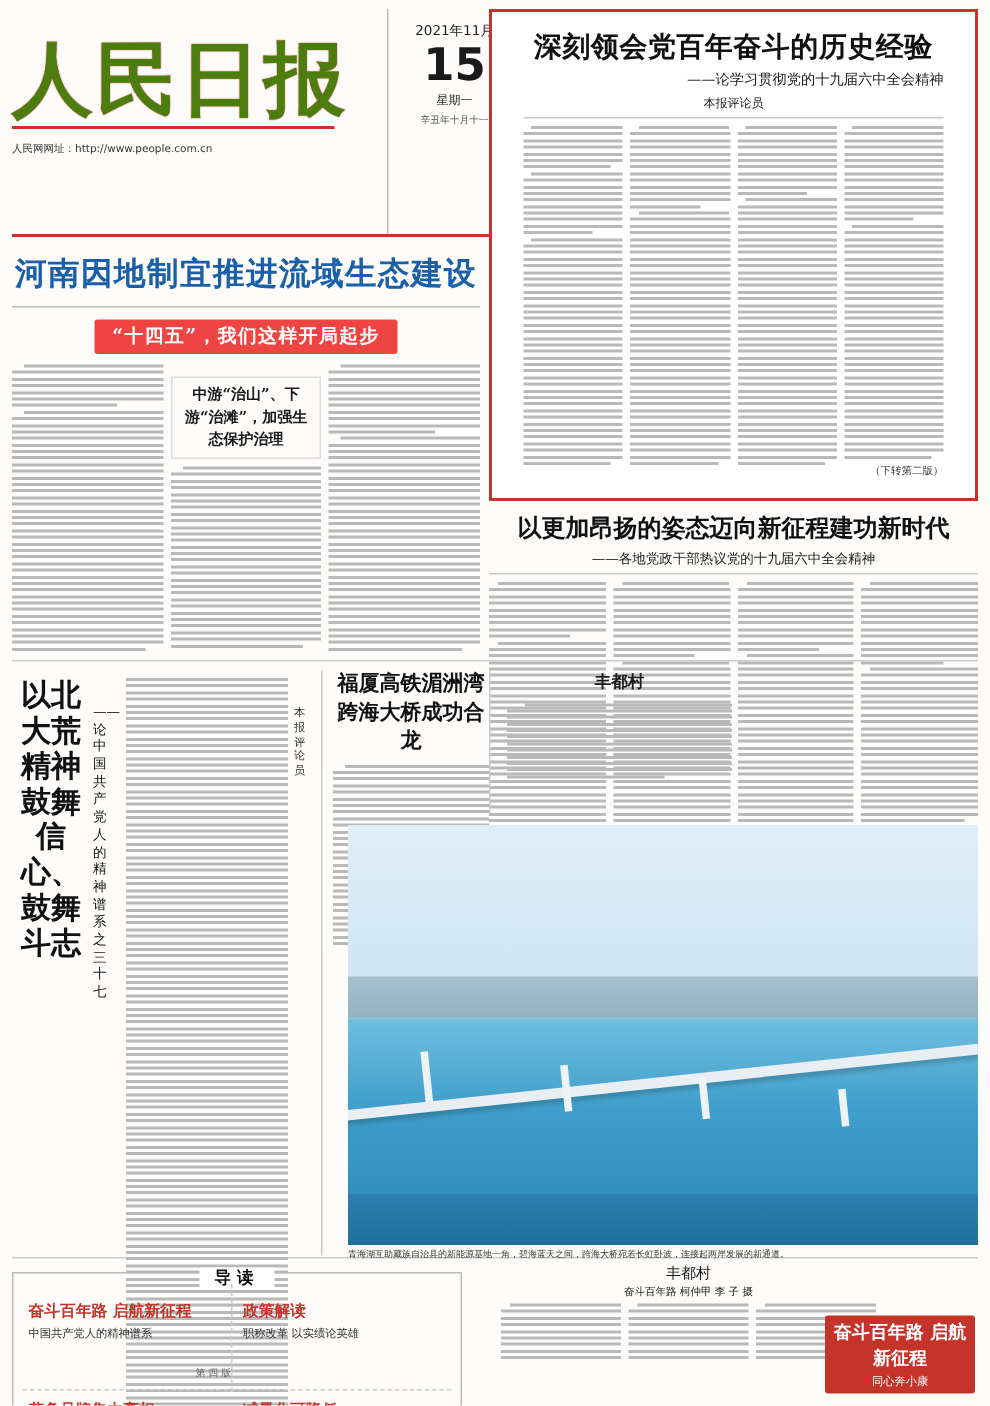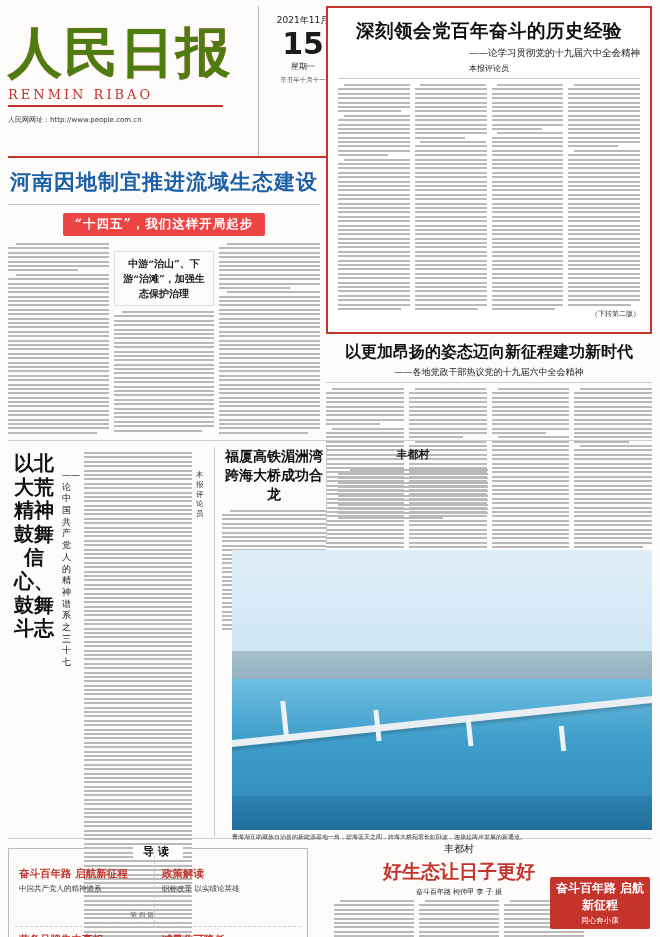--- a/index.html
+++ b/index.html
@@ -28,21 +28,21 @@
   .mh-date .d1{font-size:9px;color:#222;}
   .mh-date .dd{font-size:30px;font-weight:bold;line-height:1;margin:2px 0 2px;}
   .mh-date .d2{font-size:8px;color:#222;}
   .mh-date .d3{font-size:6.5px;color:#555;margin-top:4px;line-height:1.5;}
   .mh-info{flex:1;padding:10px 6px 0 8px;font-size:7px;color:#222;line-height:1.7;text-align:center;}
   .mh-info .big{font-size:8.5px;}
 
   
   .redbox{
     position:absolute;right:8px;top:6px;width:326px;height:328px;
-    border:2px solid #c4342b;box-sizing:border-box;padding:6px 10px;background:#fff;
+    border:2px solid #c4342b;box-sizing:border-box;padding:6px 21px;background:#fff;
   }
   .redbox h1{
     margin:4px 0 2px;text-align:center;font-size:18.5px;font-weight:bold;
     font-family:"DejaVu Serif","Liberation Serif",serif;letter-spacing:0.5px;color:#111;
   }
   .redbox .sub{text-align:right;font-size:9.5px;margin:4px 0 3px;font-family:"DejaVu Serif",serif;}
   .redbox .byline{text-align:center;font-size:8px;margin-bottom:4px;font-family:"DejaVu Serif",serif;}
   .redbox .hr{border-top:1px solid #c9c9c9;margin:3px 0 5px;}
 
   
@@ -143,21 +143,20 @@
   .cont{font-size:7px;text-align:right;color:#333;margin-top:3px;}
 </style>
 </head>
 <body>
 
 <div class="page">
 
   <div class="masthead">
     <div class="mh-logo">
       <div class="mh-title">人民日报</div>
-      <div class="mh-pinyin">RENMIN RIBAO</div>
       <div class="mh-rule"></div>
       <div class="mh-web">人民网网址：http://www.people.com.cn</div>
     </div>
 
     <div class="mh-date">
       <div class="d1">2021年11月</div>
       <div class="dd">15</div>
       <div class="d2">星期一</div>
       <div class="d3">辛丑年十月十一</div>
     </div>
@@ -889,21 +888,20 @@
     <div class="bridge-deck"></div>
     <div class="pylon" style="left:12%;top:54%;height:12%;transform:rotate(-6deg);"></div>
     <div class="pylon" style="left:34%;top:57%;height:11%;transform:rotate(-6deg);"></div>
     <div class="pylon" style="left:56%;top:60%;height:10%;transform:rotate(-6deg);"></div>
     <div class="pylon" style="left:78%;top:63%;height:9%;transform:rotate(-6deg);"></div>
   </div>
   <div class="photo-cap">青海湖互助藏族自治县的新能源基地一角，碧海蓝天之间，跨海大桥宛若长虹卧波，连接起两岸发展的新通道。</div>
 
   <div class="village">
     <div class="k">丰都村</div>
-    <h3>好生态让日子更好</h3>
     <div class="byline">奋斗百年路 柯仲甲 李 子 摄</div>
     <div class="cols">
       <div class="col">
           <div class="tl ind"></div>
           <div class="tl"></div>
           <div class="tl"></div>
           <div class="tl"></div>
           <div class="tl"></div>
           <div class="tl"></div>
           <div class="tl"></div>

